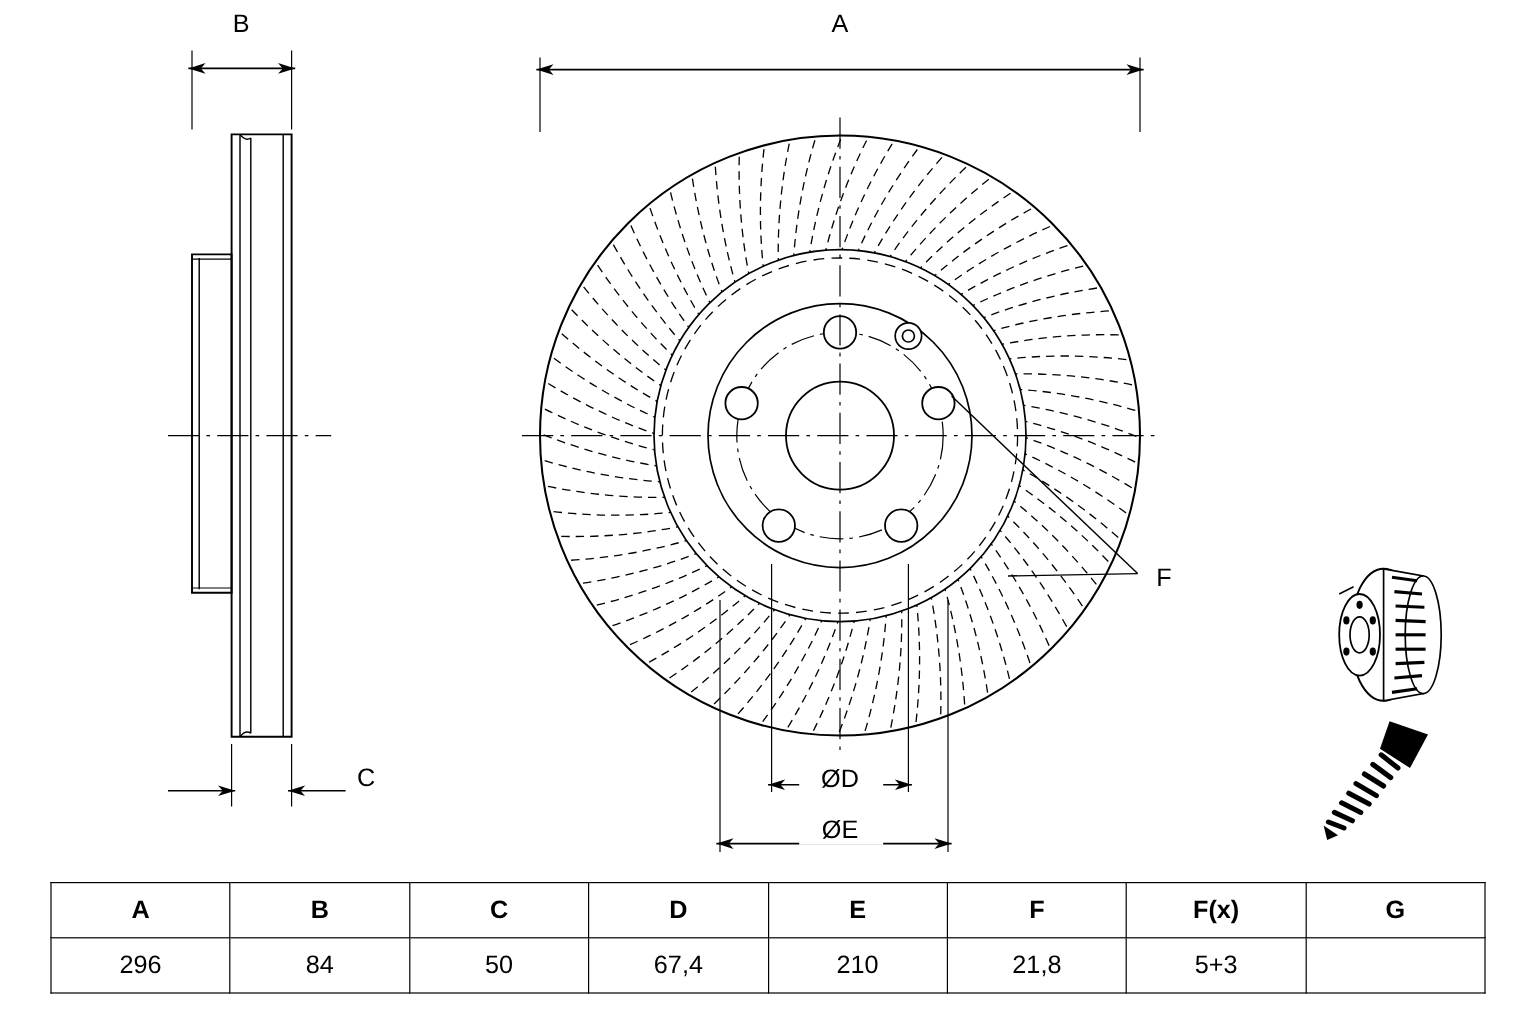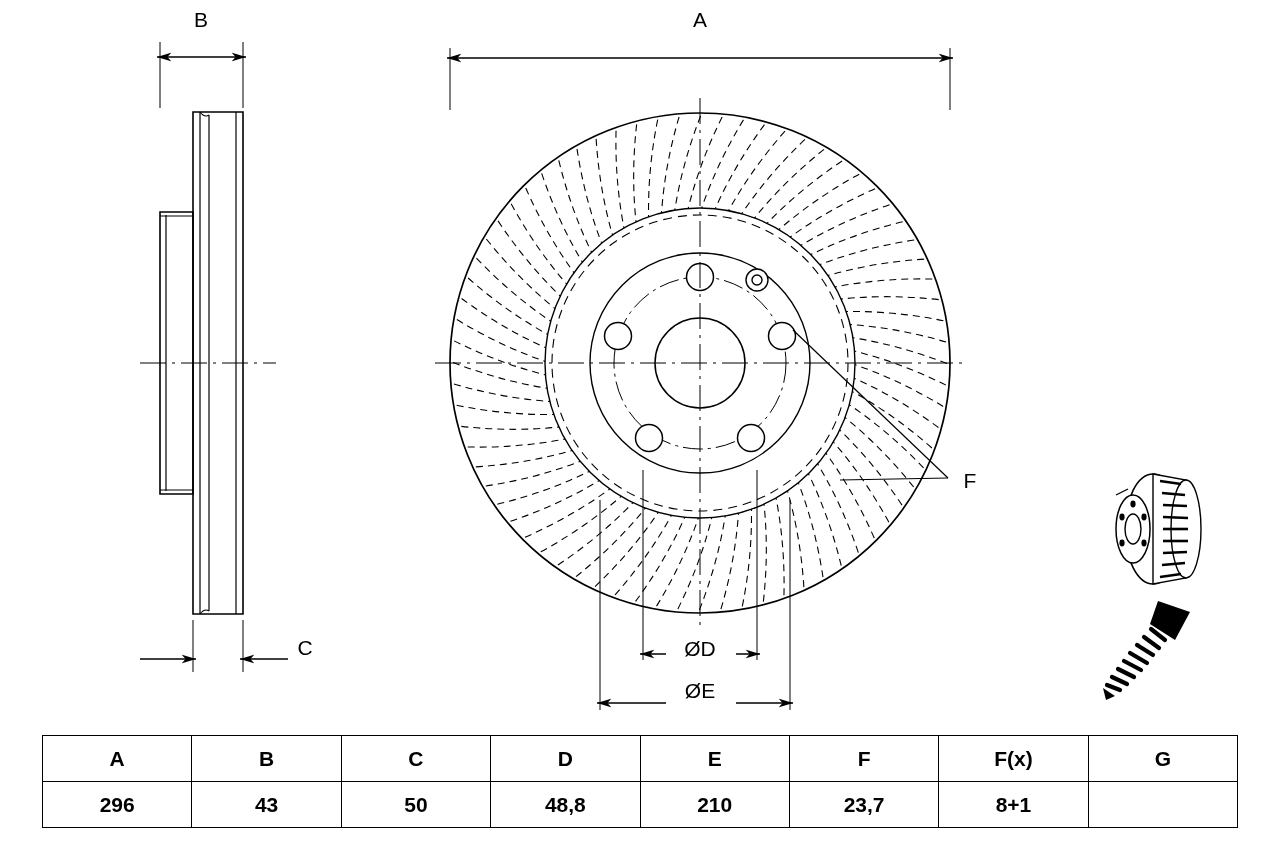--- a/index.html
+++ b/index.html
@@ -39,21 +39,21 @@
     top: 735px;
     width: 1196px;
     border-collapse: collapse;
     table-layout: fixed;
   }
   .spec-table td, .spec-table th {
     border: 1px solid #000;
     text-align: center;
     font-family: "Liberation Sans", sans-serif;
     font-size: 21px;
-    font-weight: bold;
+    font-weight: normal;
     height: 45px;
     padding: 0;
   }
   .spec-table th {
     font-weight: bold;
   }
 </style>
 </head>
 <body>
 
@@ -291,24 +291,24 @@
         <th>D</th>
         <th>E</th>
         <th>F</th>
         <th>F(x)</th>
         <th>G</th>
       </tr>
     </thead>
     <tbody>
       <tr>
         <td>296</td>
-        <td>43</td>
+        <td>84</td>
         <td>50</td>
-        <td>48,8</td>
+        <td>67,4</td>
         <td>210</td>
-        <td>23,7</td>
-        <td>8+1</td>
+        <td>21,8</td>
+        <td>5+3</td>
         <td></td>
       </tr>
     </tbody>
   </table>
 
 </div>
 
 </body></html>

